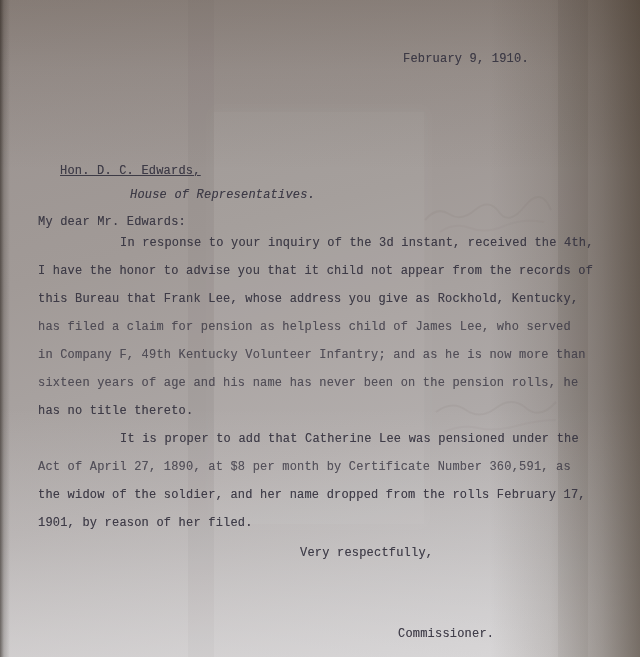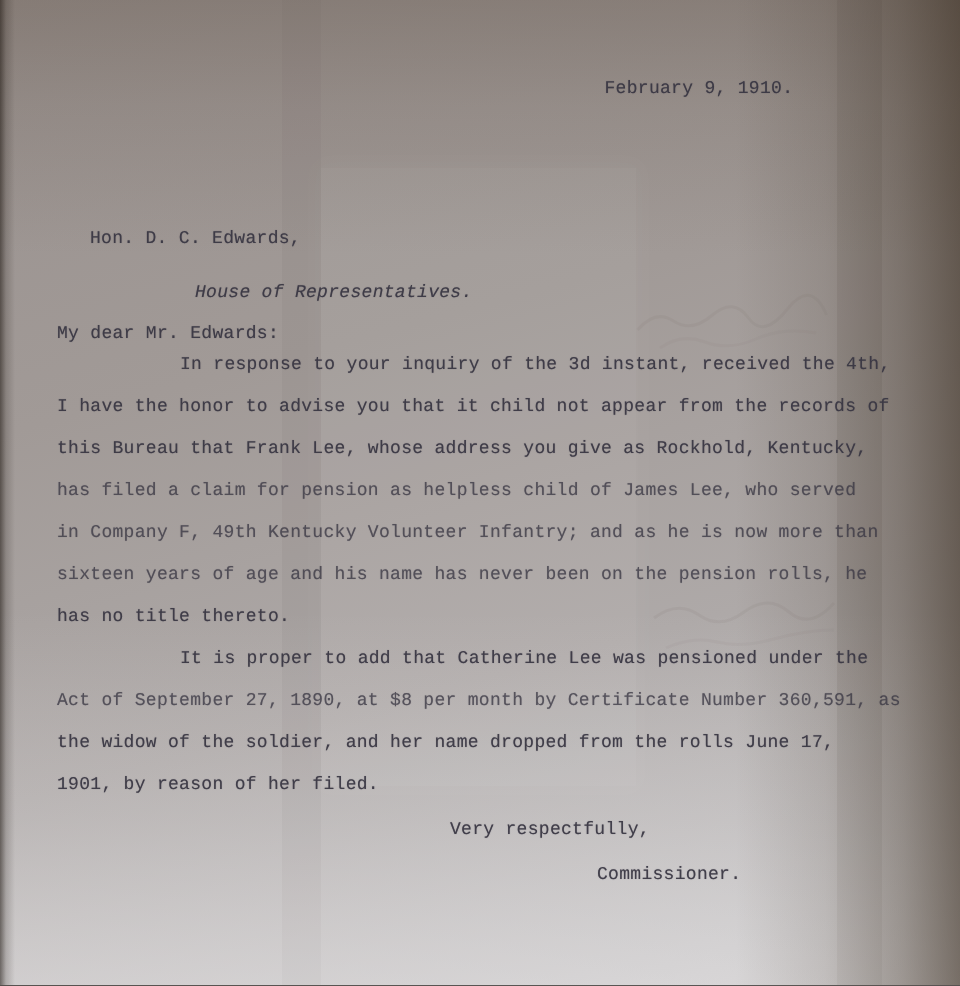--- a/index.html
+++ b/index.html
@@ -70,37 +70,37 @@
     <path d="M5 30 q 12 -14 24 -6 t 26 -4 t 24 2 t 26 -6 t 26 4" fill="none" stroke="rgba(112,102,96,0.18)" stroke-width="2"></path>
     <path d="M20 42 q 14 -10 30 -4 t 34 -2 t 40 -4" fill="none" stroke="rgba(112,102,96,0.12)" stroke-width="2"></path>
   </svg>
   <svg class="ghost-writing" style="left:430px;top:392px;" width="150" height="55">
     <path d="M6 20 q 16 -12 30 -2 t 30 -2 t 30 0 t 30 -6" fill="none" stroke="rgba(112,102,96,0.18)" stroke-width="2"></path>
     <path d="M14 40 q 18 -8 34 -4 t 38 -2 t 40 -6" fill="none" stroke="rgba(112,102,96,0.12)" stroke-width="2"></path>
   </svg>
 
   <div class="tw" style="left:375px;top:52px;margin-left:28px;">February 9, 1910.</div>
 
-  <div class="tw" style="left:60px;top:152px;">Hon. D. C. Edwards,</div>
+  <div class="tw" style="left:60px;top:164px;text-decoration:underline;">Hon. D. C. Edwards,</div>
 
   <div class="tw" style="left:130px;top:188px;font-style:italic;">House of Representatives.</div>
 
   <div class="tw" style="left:38px;top:215px;">My dear Mr. Edwards:</div>
 
   <div class="body-block">
     <div class="body-line indent-para">In response to your inquiry of the 3d instant, received the 4th,</div>
     <div class="body-line">I have the honor to advise you that it child not appear from the records of</div>
     <div class="body-line">this Bureau that Frank Lee, whose address you give as Rockhold, Kentucky,</div>
     <div class="body-line faded">has filed a claim for pension as helpless child of James Lee, who served</div>
     <div class="body-line faded">in Company F, 49th Kentucky Volunteer Infantry; and as he is now more than</div>
     <div class="body-line faded">sixteen years of age and his name has never been on the pension rolls, he</div>
     <div class="body-line">has no title thereto.</div>
     <div class="body-line indent-para">It is proper to add that Catherine Lee was pensioned under the</div>
-    <div class="body-line faded">Act of September 27, 1890, at $8 per month by Certificate Number 360,591, as</div>
-    <div class="body-line">the widow of the soldier, and her name dropped from the rolls June 17,</div>
+    <div class="body-line faded">Act of April 27, 1890, at $8 per month by Certificate Number 360,591, as</div>
+    <div class="body-line">the widow of the soldier, and her name dropped from the rolls February 17,</div>
     <div class="body-line">1901, by reason of her filed.</div>
   </div>
 
   <div class="tw" style="left:300px;top:546px;">Very respectfully,</div>
 
-  <div class="tw" style="left:398px;top:576px;">Commissioner.</div>
+  <div class="tw" style="left:398px;top:627px;">Commissioner.</div>
 
 </div>
 
 </body></html>

